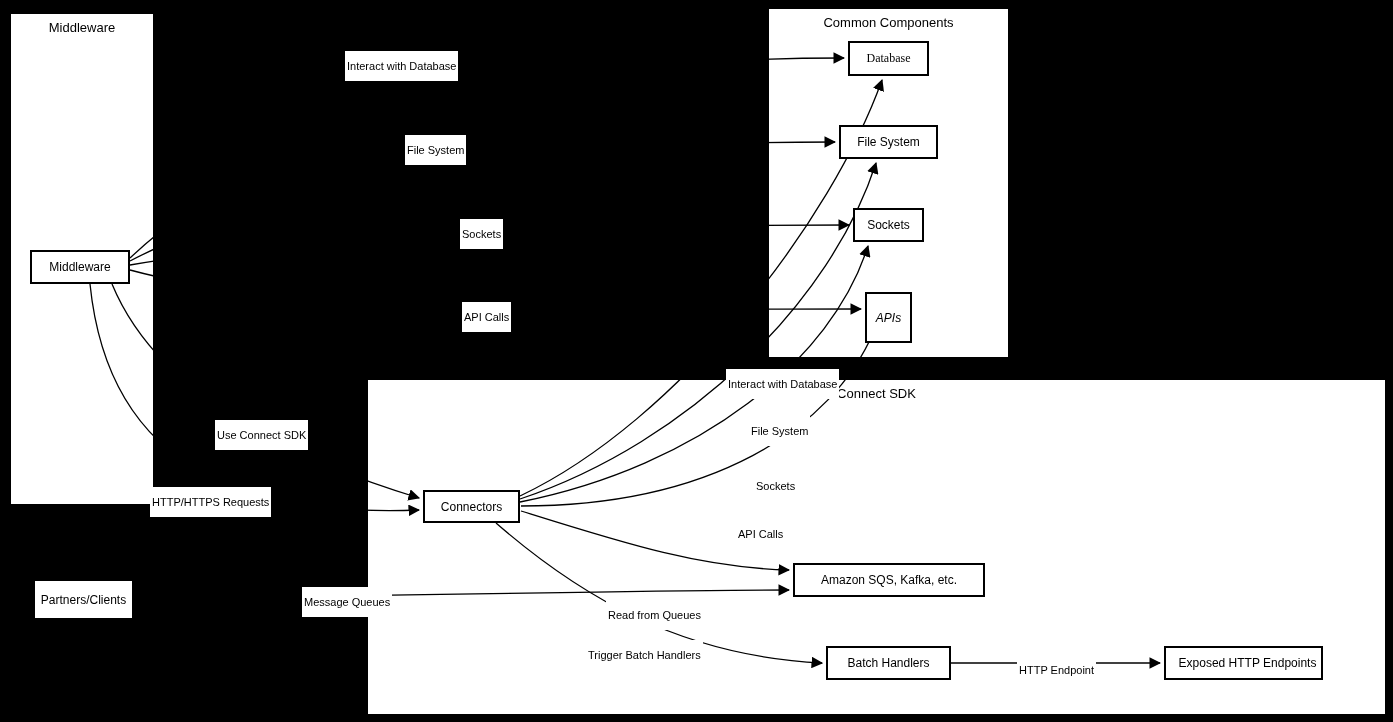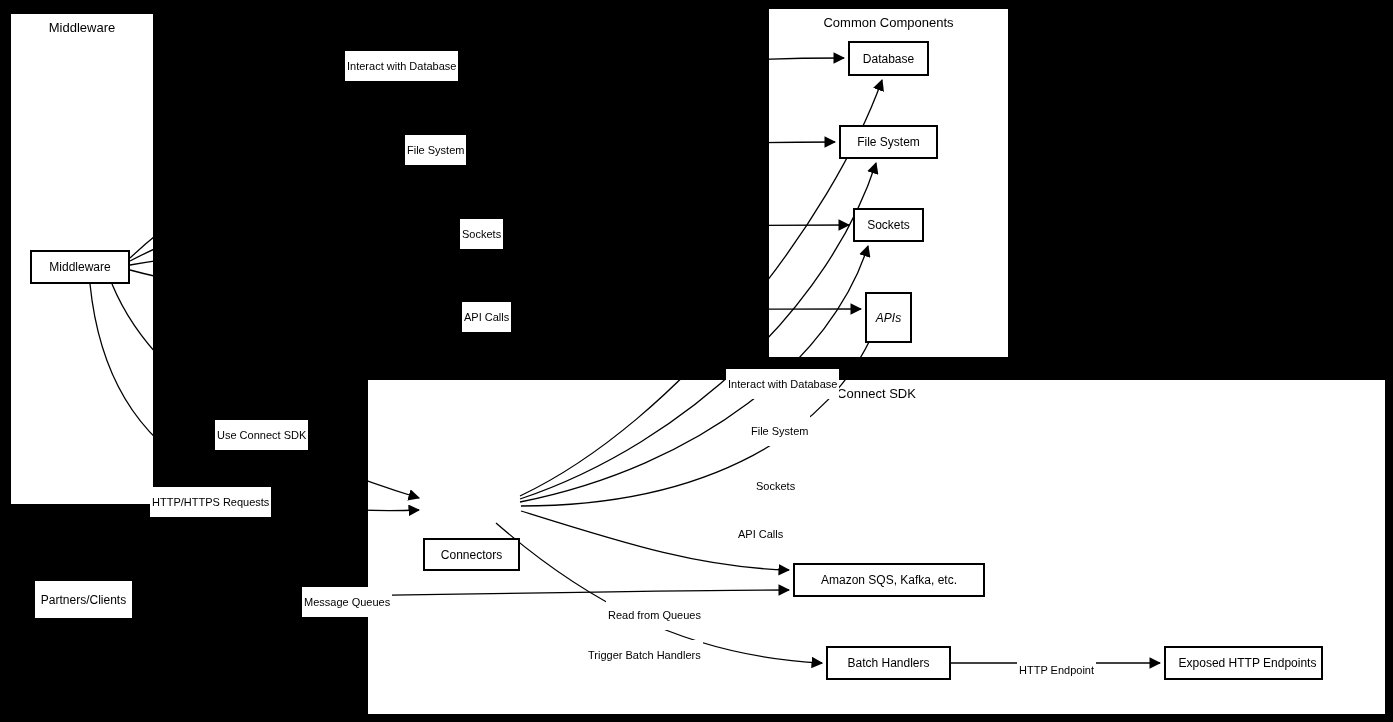--- a/index.html
+++ b/index.html
@@ -98,29 +98,29 @@
   <path d="M 521 506 C 710 506, 832 430, 874 331" marker-end="url(#arw)"></path>
 
   <path d="M 521 511 C 620 542, 700 568, 789 570" marker-end="url(#arw)"></path>
   <path d="M 496 523 C 580 596, 680 656, 822 663" marker-end="url(#arw)"></path>
 
   <path d="M 951 663 L 1160 663" marker-end="url(#arw)"></path>
 </svg>
 
 <div class="node" style="left:30px; top:250px; width:100px; height:34px;">Middleware</div>
 
-<div class="node" style="left:848px; top:41px; width:81px; height:35px;">Database</div>
+<div class="node" style="left:848px; top:41px; width:81px; height:35px;font-family:Liberation Serif, serif;">Database</div>
 
 <div class="node" style="left:839px; top:125px; width:99px; height:34px;">File System</div>
 
 <div class="node" style="left:853px; top:208px; width:71px; height:34px;">Sockets</div>
 
 <div class="node" style="left:865px; top:292px; width:47px; height:51px;font-style:italic;">APIs</div>
 
-<div class="node" style="left:423px; top:490px; width:97px; height:33px;margin-top:48px;">Connectors</div>
+<div class="node" style="left:423px; top:490px; width:97px; height:33px;">Connectors</div>
 
 <div class="node" style="left:793px; top:563px; width:192px; height:34px;">Amazon SQS, Kafka, etc.</div>
 
 <div class="node" style="left:826px; top:646px; width:125px; height:34px;">Batch Handlers</div>
 
 <div class="node" style="left:1164px; top:646px; width:159px; height:34px;padding-left:8px;">Exposed HTTP Endpoints</div>
 
 <div class="node" style="left:34px; top:580px; width:99px; height:39px; border-width:1px;">Partners/Clients</div>
 
 <div class="chip" style="left:345px; top:51px;">Interact with Database</div>

